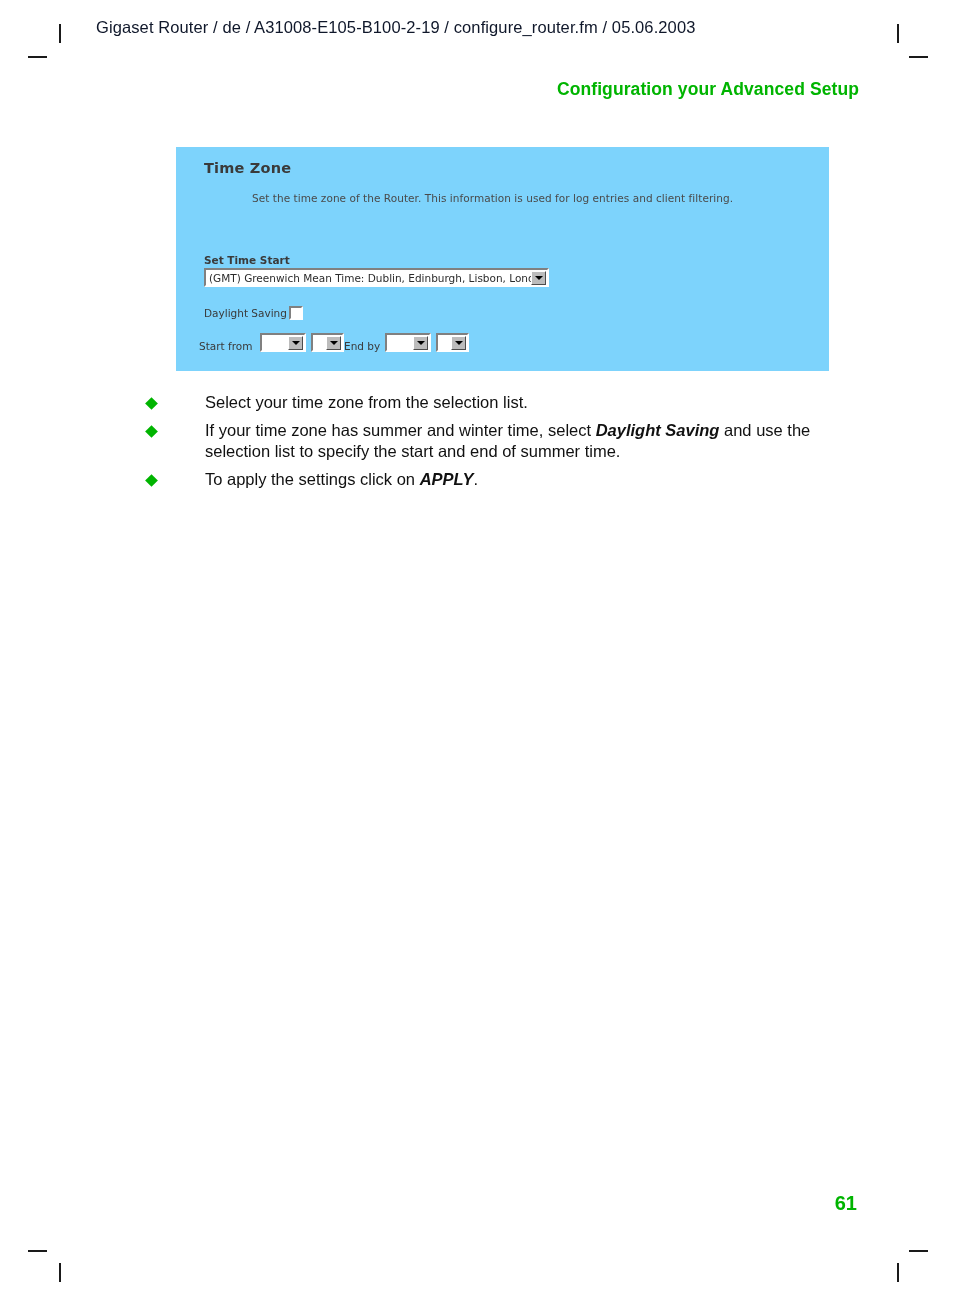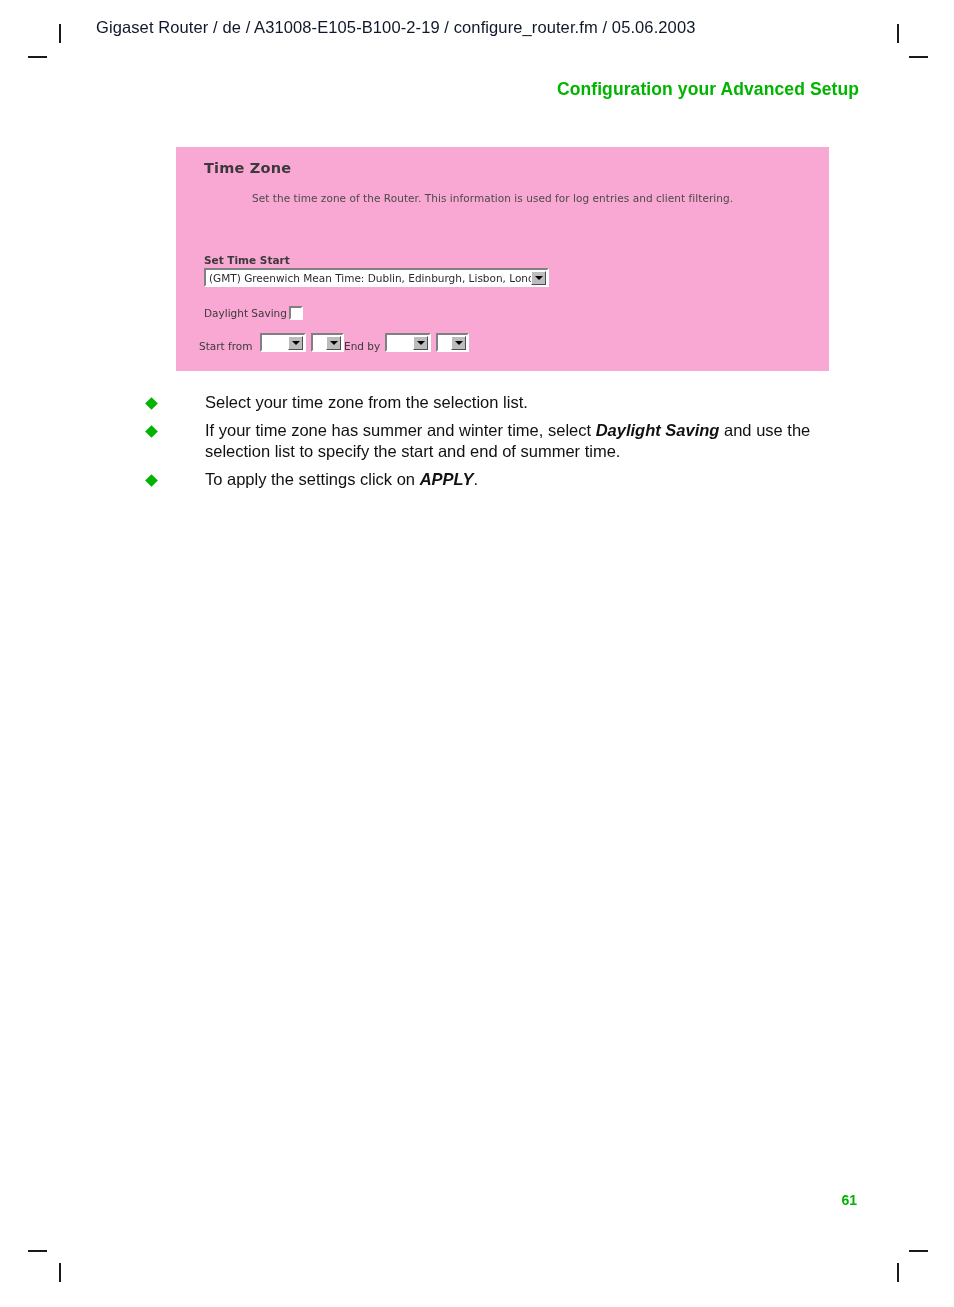--- a/index.html
+++ b/index.html
@@ -54,21 +54,21 @@
     letter-spacing: 0.1px;
   }
 
   
   .screenshot {
     position: absolute;
     left: 176px;
     top: 147px;
     width: 653px;
     height: 224px;
-    background: #f9a8d4;
+    background: #7dd3fc;
     font-family: "DejaVu Sans", sans-serif;
     color: #2b2b2b;
   }
   .panel-title {
     position: absolute;
     left: 28px;
     top: 13px;
     font-size: 14.5px;
     font-weight: bold;
     color: #3a3a3a;
@@ -190,21 +190,21 @@
   .bullet-text b {
     font-weight: bold;
     font-style: italic;
   }
 
   
   .page-number {
     position: absolute;
     right: 97px;
     top: 1192px;
-    font-size: 14px;
+    font-size: 20px;
     font-weight: bold;
     color: #00b400;
   }
 </style>
 </head>
 <body>
 
 <div class="crop-mark crop-v cm-tl-v"></div>
 <div class="crop-mark crop-h cm-tl-h"></div>
 <div class="crop-mark crop-v cm-tr-v"></div>

